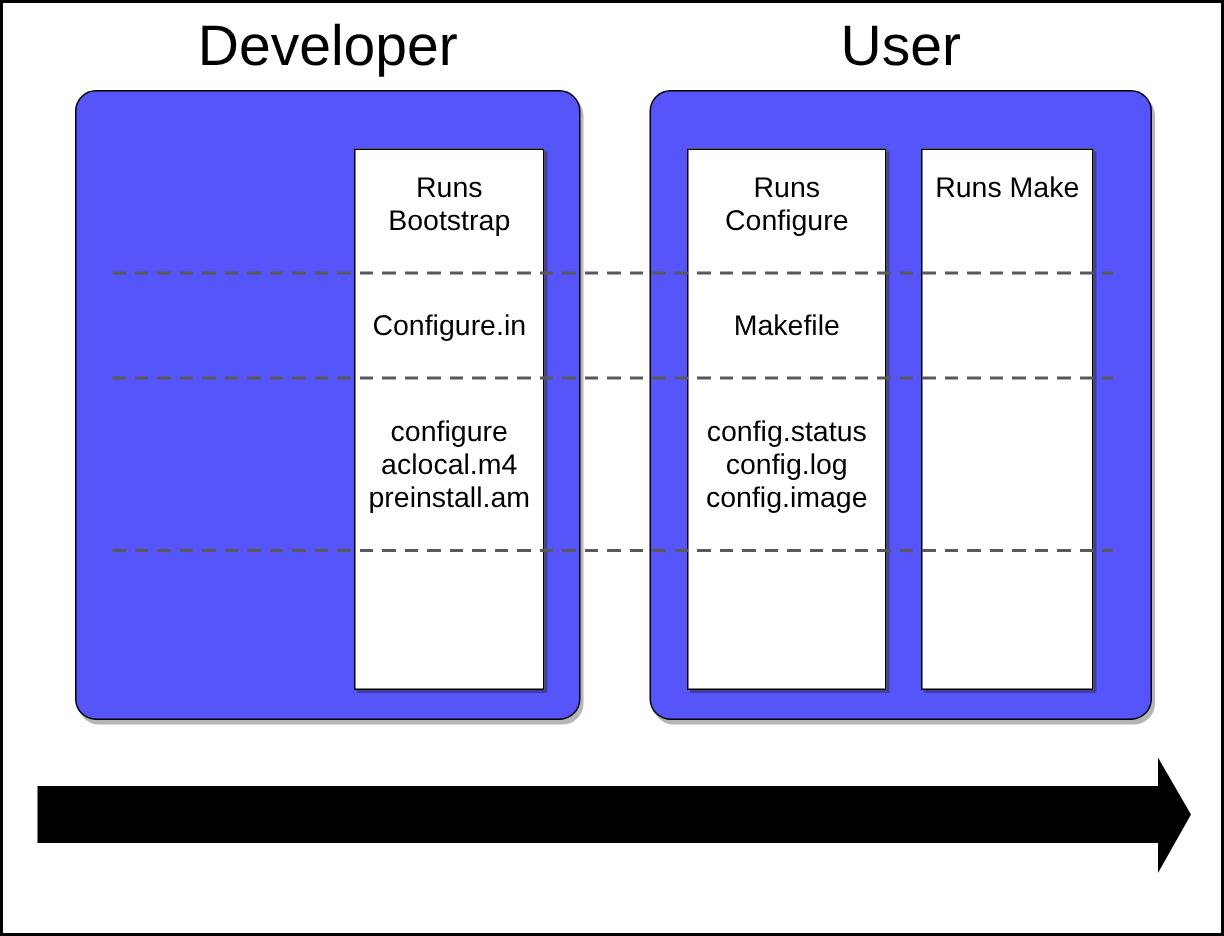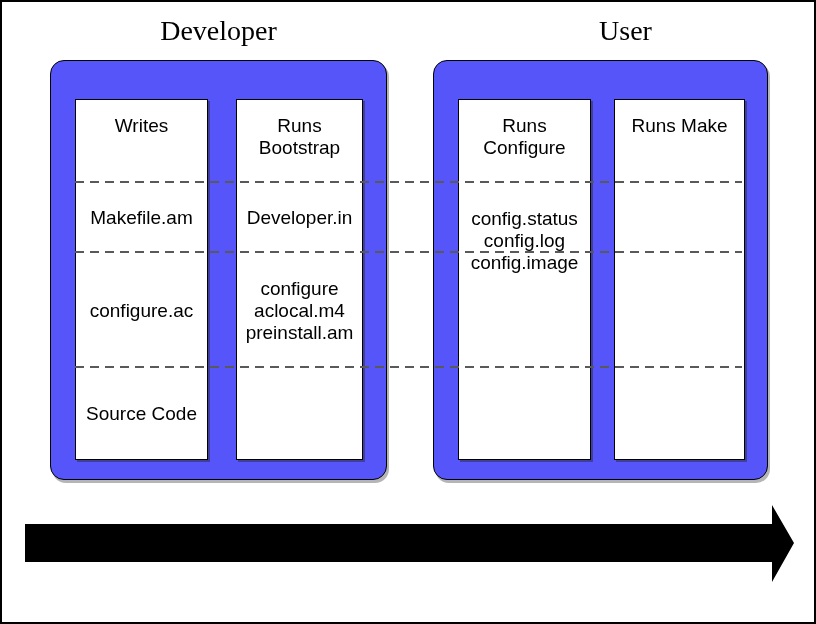--- a/index.html
+++ b/index.html
@@ -13,29 +13,28 @@
     border: 2px solid var(--border, #000000);
     font-family: "Liberation Sans", "DejaVu Sans", sans-serif;
     color: var(--text, #000000);
     overflow: hidden;
   }
 
   .title {
     position: absolute;
     top: 8px;
     height: 42px;
-    font-size: 28px;
+    font-size: 38px;
     line-height: 42px;
     text-align: center;
     white-space: nowrap;
     z-index: 3;
-    font-family: Liberation Serif, serif;
   }
   .title-dev  { left: 48px;  width: 337px; }
-  .title-user { left: 456px; width: 335px; }
+  .title-user { left: 431px; width: 335px; }
 
   .group {
     position: absolute;
     top: 58px;
     height: 420px;
     background: var(--group-fill, #5555fa);
     border: 1px solid var(--border, #000000);
     border-radius: 14px;
     box-shadow: 2px 3px 0 rgba(120,120,120,0.55);
     z-index: 1;
@@ -48,21 +47,21 @@
     top: 38px;
     height: 361px;
     background: var(--box-fill, #ffffff);
     border: 1px solid var(--border, #000000);
     box-shadow: 2px 2px 0 rgba(40,40,40,0.45);
   }
   
   .col-dev-a  { left: 24px;  width: 133px; }
   .col-dev-b  { left: 185px; width: 127px; }
   .col-user-a { left: 24px;  width: 133px; }
-  .col-user-b { left: 180px; width: 131px; }
+  .col-user-b { left: 180px; width: 115px; }
 
   .cell {
     display: flex;
     justify-content: center;
     align-items: center;
     text-align: center;
     white-space: pre-line;
     font-size: 19px;
     line-height: 22px;
     width: 100%;
@@ -96,41 +95,36 @@
 </style>
 </head>
 <body>
 
 <div class="canvas">
 
   <div class="title title-dev">Developer</div>
   <div class="title title-user">User</div>
 
   <div class="group group-dev">
-    <div class="col col-dev-a">
-      <div class="cell row-0">Writes</div>
-      <div class="cell row-1">Makefile.am</div>
-      <div class="cell row-2">configure.ac</div>
-      <div class="cell row-3">Source Code</div>
-    </div>
     <div class="col col-dev-b">
       <div class="cell row-0">Runs
 Bootstrap</div>
-      <div class="cell row-1">Developer.in</div>
+      <div class="cell row-1">Configure.in</div>
       <div class="cell row-2">configure
 aclocal.m4
 preinstall.am</div>
       <div class="cell row-3"></div>
     </div>
   </div>
 
   <div class="group group-user">
     <div class="col col-user-a">
       <div class="cell row-0">Runs
 Configure</div>
+      <div class="cell row-1">Makefile</div>
       <div class="cell row-2">config.status
 config.log
 config.image</div>
       <div class="cell row-3"></div>
     </div>
     <div class="col col-user-b">
       <div class="cell row-0">Runs Make</div>
       <div class="cell row-1"></div>
       <div class="cell row-2"></div>
     </div>

